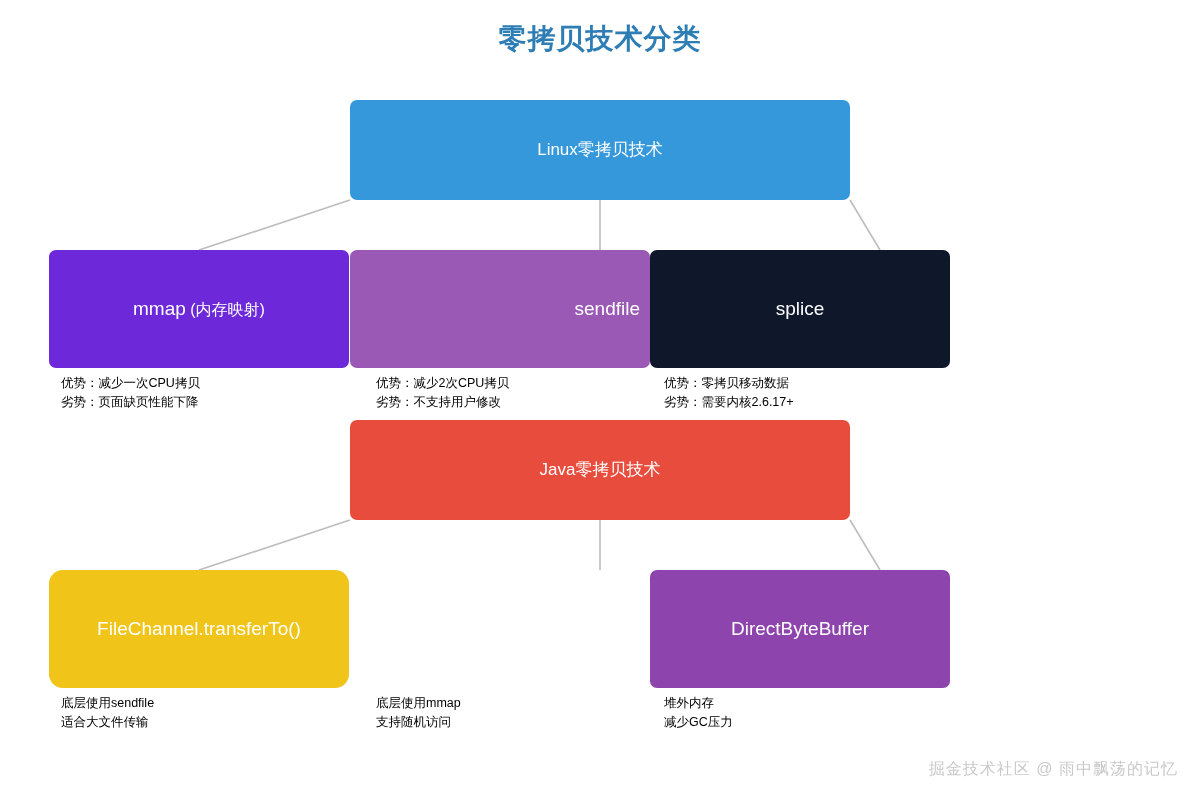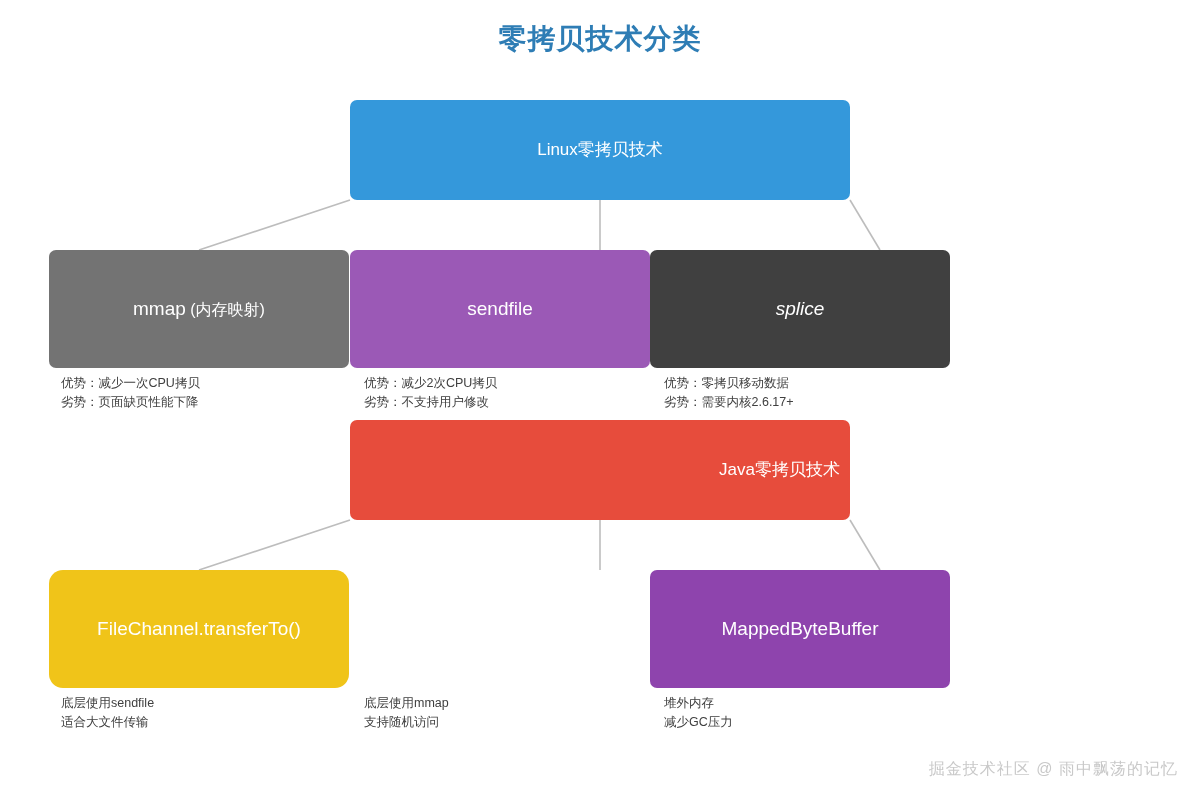--- a/index.html
+++ b/index.html
@@ -63,60 +63,60 @@
   }
 
   .root-node {
     left: 350px;
     width: 500px;
     height: 100px;
     font-size: 17px;
     font-weight: 400;
   }
   .root-linux { top: 100px; background: #3498db; }
-  .root-java  { top: 420px; background: #e74c3c; justify-content: flex-end; }
+  .root-java  { top: 420px; background: #e74c3c; }
 
   .child-node {
     width: 300px;
     height: 118px;
     font-size: 19px;
     font-weight: 400;
   }
   .row2 { top: 250px; }
   .row4 { top: 570px; }
 
   .col1 { left: 49px; }
-  .col2 { left: 350px; }
+  .col2 { left: 350px; justify-content: flex-end; }
   .col3 { left: 650px; }
 
-  .c-green   { background: #737373; }
+  .c-green   { background: #6d28d9; }
   .c-purple  { background: #9b59b6; }
-  .c-orange  { background: #404040; font-style: italic; }
+  .c-orange  { background: #0f172a; }
   .c-yellow  { background: #f0c419; border-radius: 14px; }
   .c-teal    { background: #1abc9c; }
   .c-violet  { background: #8e44ad; }
 
   .node-label .sub {
     font-size: 16px;
   }
 
   
   .caption {
     position: absolute;
     font-size: 12.5px;
-    color: #404040;
+    color: #000000;
     line-height: 19px;
     white-space: nowrap;
   }
   .caption .cap-line { display: block; }
 
   .cap-row2 { top: 374px; }
   .cap-row4 { top: 694px; }
   .cap-c1 { left: 61px; }
-  .cap-c2 { left: 364px; }
+  .cap-c2 { left: 376px; }
   .cap-c3 { left: 664px; }
 
   
   .watermark {
     position: absolute;
     right: 22px;
     bottom: 20px;
     font-size: 16px;
     color: #c9c9c9;
     letter-spacing: 1px;
@@ -171,21 +171,21 @@
   </div>
 
   <div class="node root-node root-java">
     <span class="node-label">Java零拷贝技术</span>
   </div>
 
   <div class="node child-node row4 col1 c-yellow">
     <span class="node-label">FileChannel.transferTo()</span>
   </div>
   <div class="node child-node row4 col3 c-violet">
-    <span class="node-label">MappedByteBuffer</span>
+    <span class="node-label">DirectByteBuffer</span>
   </div>
 
   <div class="caption cap-row4 cap-c1">
     <span class="cap-line">底层使用sendfile</span>
     <span class="cap-line">适合大文件传输</span>
   </div>
   <div class="caption cap-row4 cap-c2">
     <span class="cap-line">底层使用mmap</span>
     <span class="cap-line">支持随机访问</span>
   </div>

